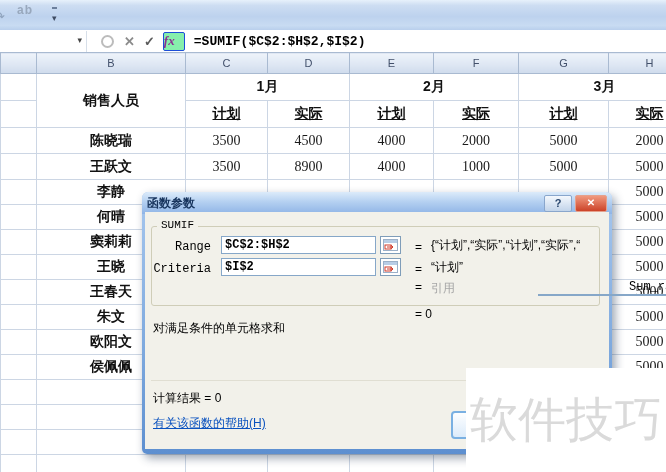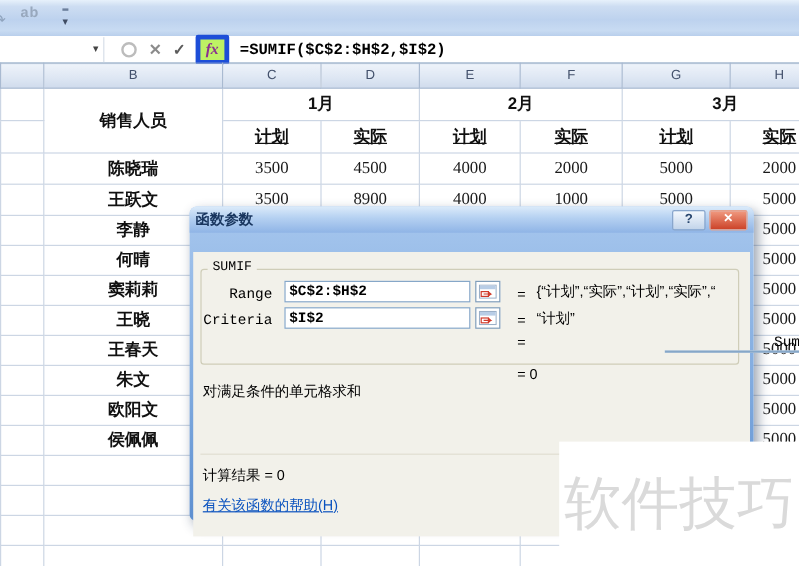--- a/index.html
+++ b/index.html
@@ -16,45 +16,45 @@
     padding-top:2px;border-top:2px solid #6c7f9c;cursor:default;}
 
   
   .formula-bar{position:absolute;left:0;top:30px;width:666px;height:22px;background:#fff;
     border-bottom:1px solid #9eb6ce;display:flex;align-items:center;}
   .name-box{position:relative;width:86px;height:21px;border-right:1px solid #d7dfe9;}
   .nb-arrow{position:absolute;right:4px;top:4px;font-size:9px;color:#444;}
   .fb-circle{width:9px;height:9px;border:2px solid #bcbcbc;border-radius:50%;margin-left:14px;}
   .fb-x{margin-left:10px;color:#8b8b8b;font-size:13px;font-weight:bold;}
   .fb-check{margin-left:9px;color:#5c5c5c;font-size:13px;font-weight:bold;}
-  .fb-fx{margin-left:8px;width:20px;height:17px;line-height:16px;text-align:center;
-    background:#bef264;border:4px solid #1d4ed8;border-radius:2px;color:#8b3091;
+  .fb-fx{margin-left:8px;width:20px;height:17px;line-height:16px;
+    background:#86efac;border:1px solid #1d4ed8;border-radius:2px;color:#8b3091;
     font-family:"Liberation Serif",serif;font-style:italic;font-weight:bold;font-size:13px;}
   .fb-formula{margin-left:9px;font-family:"Liberation Mono",monospace;font-weight:bold;
     font-size:13px;color:#000;white-space:nowrap;}
 
   
   .grid-viewport{position:absolute;left:0;top:52px;width:666px;height:420px;overflow:hidden;z-index:1;}
   table.sheet{border-collapse:collapse;table-layout:fixed;width:690px;}
   table.sheet th,table.sheet td{padding:0;overflow:hidden;white-space:nowrap;}
   th.colhead{height:20px;background:linear-gradient(180deg,#eef3fa 0%,#dde6f3 60%,#cfdbec 100%);
     border:1px solid #a9bad1;font-weight:normal;font-size:11px;color:#42506b;}
   td.cell{border:1px solid #ccd6e4;background:#fff;font-size:13px;}
   td.hname{text-align:center;font-weight:bold;font-size:14px;color:#111;}
   td.month{text-align:center;font-weight:bold;font-size:14px;color:#111;}
   td.sub{text-align:center;font-weight:bold;font-size:14px;color:#111;text-decoration:underline;}
   td.pname{text-align:center;font-weight:bold;font-size:14px;color:#111;}
   td.num{text-align:center;padding-right:6px;font-family:"Liberation Serif",serif;font-size:14px;color:#1a1a1a;}
   tr.rh27{height:27px;} tr.rh26{height:26px;} tr.rh25{height:25px;}
 
   
-  .dialog{position:absolute;left:142px;top:172px;width:470px;height:262px;box-sizing:border-box;
-    padding:38px 3px 3px;border-radius:6px 6px 5px 5px;
+  .dialog{position:absolute;left:142px;top:192px;width:470px;height:262px;box-sizing:border-box;
+    padding:20px 3px 3px;border-radius:6px 6px 5px 5px;
     background:linear-gradient(180deg,#a7c7ee 0%,#7ea9de 60%,#5d8fd0 100%);
-    box-shadow:3px 4px 10px rgba(30,50,80,.45);z-index:20;margin-left:16px;}
+    box-shadow:3px 4px 10px rgba(30,50,80,.45);z-index:20;}
   .dlg-title{position:absolute;left:0;top:0;right:0;height:22px;display:flex;align-items:center;
     padding:0 5px;box-sizing:border-box;border-radius:6px 6px 0 0;
     background:linear-gradient(180deg,#dcebfa 0%,#b4d0f1 45%,#8fb4e6 100%);}
   .dlg-title-text{font-size:12px;font-weight:bold;color:#18355e;}
   .dlg-titlebtns{margin-left:auto;display:flex;gap:3px;}
   .dlg-help{width:26px;height:15px;border:1px solid #89a6cc;border-radius:2px;
     background:linear-gradient(180deg,#f4f8fd,#c2d4ea);color:#28466e;font-weight:bold;
     font-size:11px;line-height:14px;text-align:center;}
   .dlg-close{width:30px;height:15px;border:1px solid #e5a18d;border-radius:2px;
     background:linear-gradient(180deg,#f0997f,#cc4329);color:#fff;font-weight:bold;
@@ -341,20 +341,21 @@
         <span class="finput"></span>
         <span class="fpick">
           <svg width="15" height="12" viewBox="0 0 15 12">
               <rect x="0.5" y="0.5" width="14" height="11" fill="#fff" stroke="#9bb0c8"></rect>
               <rect x="1" y="1" width="13" height="3" fill="#b8cde6"></rect>
               <rect x="2" y="6" width="6" height="4" fill="none" stroke="#d03a2b"></rect>
               <path d="M4 8 L10 8 L8 6.2 M10 8 L8 9.8" stroke="#d03a2b" fill="none"></path>
             </svg>
         </span>
         <span class="feq">=</span>
+        <span class="fres gray">引用</span>
       </div>
 
       <div class="res-zero">=  0</div>
       <div class="desc">对满足条件的单元格求和</div>
       <div class="dlg-sep"></div>
       <div class="calc">计算结果 =  0</div>
       <a class="help-link">有关该函数的帮助(H)</a>
       <div class="ok-btn"></div>
     </div>
   </div>

